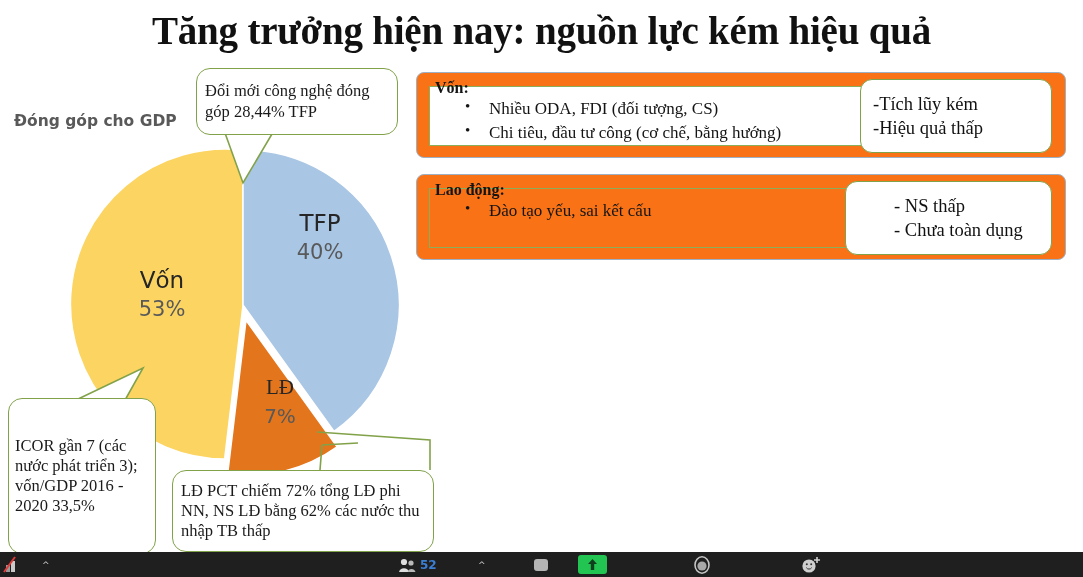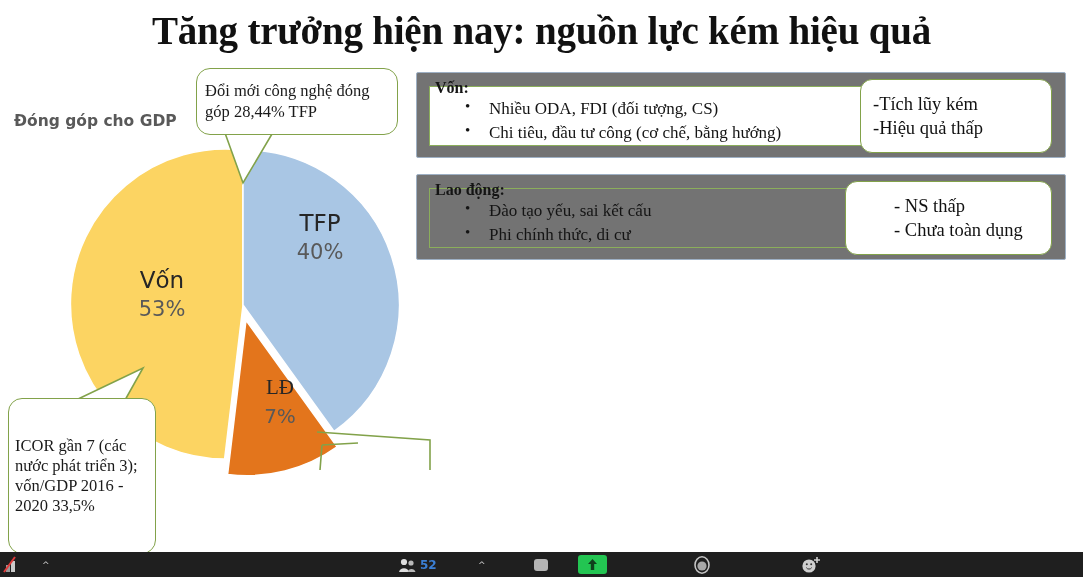--- a/index.html
+++ b/index.html
@@ -58,23 +58,23 @@
     display:flex;align-items:center;justify-content:center;
     line-height:1.22;
   }
   #bubble-tfp{left:196px;top:68px;width:202px;height:67px;font-size:16.5px;padding:4px 8px;}
   #bubble-icor{left:8px;top:398px;width:148px;height:156px;font-size:16.5px;padding:4px 6px;}
   #bubble-ld{left:172px;top:470px;width:262px;height:82px;font-size:16.5px;padding:4px 8px;}
 
   
   .panel{
     position:absolute;
-    background:#737373;
+    background:#f97316;
     border:1.4px solid #9EB0C4;
-    border-radius:2px;
+    border-radius:8px;
     box-sizing:border-box;
   }
   #panel-von{left:416px;top:72px;width:650px;height:86px;}
   #panel-lao{left:416px;top:174px;width:650px;height:86px;}
 
   
   .arrowbox{
     position:absolute;left:12px;top:13px;
     width:434px;height:60px;
     border:1.4px solid #8BAE5B;
@@ -187,20 +187,21 @@
     <path fill="#ffffff" stroke="#82A24A" stroke-width="1.6" d="M 225 133 L 243 183 L 272 134 Z"></path>
 
     <path fill="#ffffff" stroke="#82A24A" stroke-width="1.6" d="M 76 400 L 143 368 L 115 418 Z"></path>
 
     <path fill="none" stroke="#82A24A" stroke-width="1.6" d="M 320 470 L 322 445 M 322 445 L 358 443"></path>
     <path fill="none" stroke="#82A24A" stroke-width="1.6" d="M 430 470 L 430 440 L 317 432"></path>
   </svg>
 
   <div class="bubble" id="bubble-tfp">Đổi mới công nghệ đóng góp 28,44% TFP</div>
   <div class="bubble" id="bubble-icor">ICOR gần 7 (các nước phát triển 3); vốn/GDP 2016 - 2020 33,5%</div>
+  <div class="bubble" id="bubble-ld">LĐ PCT chiếm 72% tổng LĐ phi NN, NS LĐ bằng 62% các nước thu nhập TB thấp</div>
 
   <div class="panel" id="panel-von">
     <div class="arrowbox"></div>
     <div class="arrowtip">
       <svg width="32" height="62" viewBox="0 0 32 62">
         <path d="M 0 1 L 14 1 L 14 12 L 30 31 L 14 50 L 14 61 L 0 61" fill="#ffffff" stroke="#8BAE5B" stroke-width="1.6" stroke-linejoin="miter"></path>
       </svg>
     </div>
     <div class="panel-head">Vốn:</div>
     <ul class="blist">
@@ -216,21 +217,20 @@
   <div class="panel" id="panel-lao">
     <div class="arrowbox"></div>
     <div class="arrowtip">
       <svg width="32" height="62" viewBox="0 0 32 62">
         <path d="M 0 1 L 14 1 L 14 12 L 30 31 L 14 50 L 14 61 L 0 61" fill="none" stroke="#8BAE5B" stroke-width="1.6" stroke-linejoin="miter"></path>
       </svg>
     </div>
     <div class="panel-head">Lao động:</div>
     <ul class="blist">
       <li>Đào tạo yếu, sai kết cấu</li>
-      <li>Phi chính thức, di cư</li>
     </ul>
     <div class="subbubble">
       <span>- NS thấp</span>
       <span>- Chưa toàn dụng</span>
     </div>
   </div>
 
 </div>
 
 <div class="taskbar">

